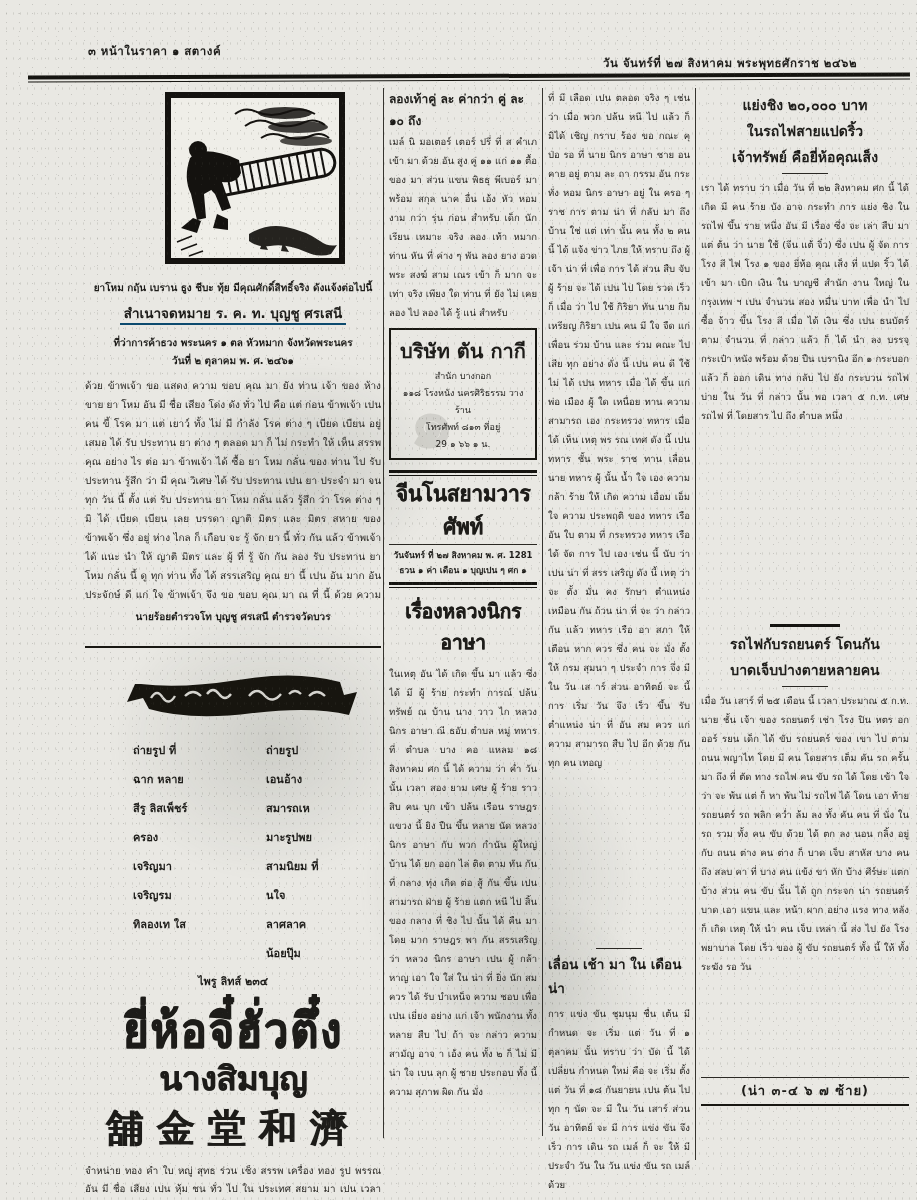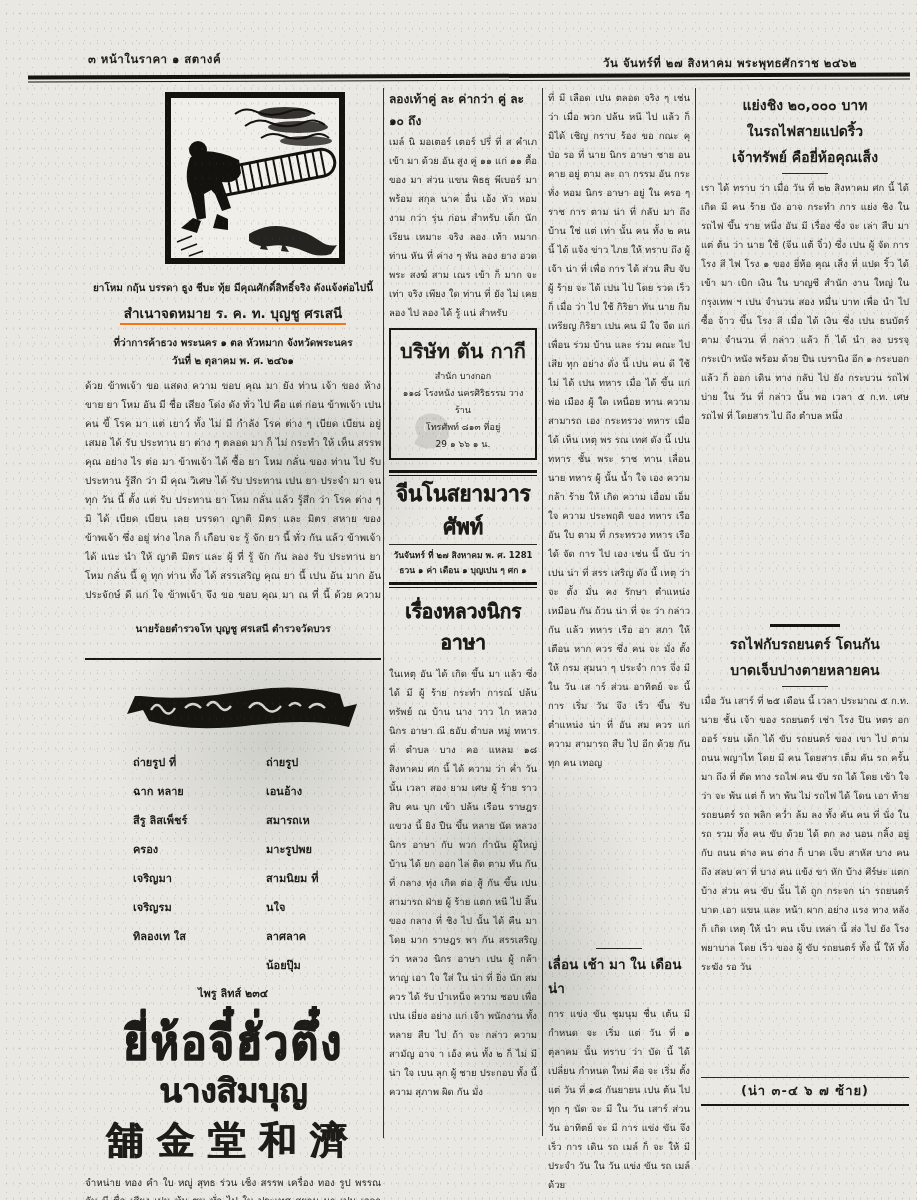--- a/index.html
+++ b/index.html
@@ -21,21 +21,21 @@
         border-top:4px solid #151410;border-bottom:1px solid #151410;transform:rotate(-.18deg)}
   .body-txt{font-size:9.5px;line-height:19px;text-align:justify;overflow:hidden;color:#211f1b}
   .body-txt.big{font-size:10px;line-height:19px}
   .center{text-align:center}
   .bold{font-weight:bold}
   .rule2{border-top:2px solid #181712}
   .rule1{border-top:1px solid #2a2823}
   .dbl{border-top:3px solid #151410;border-bottom:1px solid #151410;height:6px}
   .caption{font-size:10px;font-weight:bold;line-height:16px;text-align:center}
   .letter-title{font-size:13.5px;font-weight:bold;text-align:center;line-height:22px}
-  .letter-title span{border-bottom:2px solid #f97316;padding:0 4px 2px}
+  .letter-title span{border-bottom:2px solid #0c4a6e;padding:0 4px 2px}
   .letter-sub{font-size:10px;font-weight:bold;text-align:center;line-height:18px}
   .sig{font-size:10px;font-weight:bold;text-align:center}
   .verse{display:flex;font-size:11px;font-weight:bold;line-height:29px}
   .verse div{width:50%}
   .verse .r{padding-left:14px}
   .brand1{font-size:43px;font-weight:900;text-align:center;letter-spacing:2px;
           transform:scaleY(1.12);line-height:52px;text-shadow:1px 0 #1d1c19,0 1px #1d1c19}
   .brand2{font-size:33px;font-weight:900;text-align:center;line-height:46px;
           text-shadow:1px 0 #1d1c19}
   .brand3{font-family:"DejaVu Serif",serif;font-size:38px;font-weight:bold;text-align:center;
@@ -59,21 +59,21 @@
 </head>
 <body>
 
 <div class="page">
 
   <div class="ghost" style="left:110px;top:600px;width:320px;height:280px"></div>
   <div class="ghost" style="left:360px;top:720px;width:280px;height:320px"></div>
   <div class="ghost" style="left:180px;top:360px;width:260px;height:220px"></div>
   <div class="ghost" style="left:430px;top:900px;width:220px;height:220px"></div>
 
-  <div class="abs hdr" style="left:88px;top:50px">๓ หน้าในราคา ๑ สตางค์</div>
+  <div class="abs hdr" style="left:88px;top:42px">๓ หน้าในราคา ๑ สตางค์</div>
   <div class="abs hdr" style="right:60px;top:54px">วัน จันทร์ที่ ๒๗ สิงหาคม   พระพุทธศักราช ๒๔๖๒</div>
   <div class="hrule-top"></div>
 
   <div class="vrule" style="left:383px;top:88px;height:1050px"></div>
   <div class="vrule" style="left:542px;top:88px;height:1048px"></div>
   <div class="vrule" style="left:695px;top:88px;height:1072px"></div>
 
   <div class="abs" style="left:85px;top:92px;width:296px">
 
     <div style="margin-left:80px">
@@ -120,30 +120,30 @@
             <path d="M118 150 l-2 9 8 1 z"></path>
         </g>
         <g stroke="#14120f" stroke-width="1.5">
           <path d="M12 150 l15 -6"></path>
             <path d="M16 158 l16 -6"></path>
             <path d="M24 164 l14 -5"></path>
         </g>
       </svg>
     </div>
 
-    <div class="caption" style="margin-top:12px">ยาโหม กฤัน บรรดา ธูง ชีบะ ทุ้ย  มีคุณศักดิ์สิทธิ์จริง ดังแจ้งต่อไปนี้</div>
+    <div class="caption" style="margin-top:12px">ยาโหม กฤัน เบราน ธูง ชีบะ ทุ้ย  มีคุณศักดิ์สิทธิ์จริง ดังแจ้งต่อไปนี้</div>
 
     <div class="letter-title" style="margin-top:6px">
       <span>สำเนาจดหมาย ร. ค. ท. บุญชู ศรเสนี</span>
     </div>
     <div class="letter-sub" style="margin-top:10px">ที่ว่าการค้าธวง พระนคร ๑ ตล หัวหมาก   จังหวัดพระนคร</div>
     <div class="letter-sub">วันที่ ๒ ตุลาคม พ. ศ. ๒๔๖๑</div>
 
     <div class="body-txt big" style="height:229px;margin-top:6px">ด้วย ข้าพเจ้า ขอ แสดง ความ ขอบ คุณ มา ยัง ท่าน เจ้า ของ ห้าง ขาย ยา โหม อัน มี ชื่อ เสียง โด่ง ดัง ทั่ว ไป คือ แต่ ก่อน ข้าพเจ้า เปน คน ขี้ โรค มา แต่ เยาว์ ทั้ง ไม่ มี กำลัง โรค ต่าง ๆ เบียด เบียน อยู่ เสมอ ได้ รับ ประทาน ยา ต่าง ๆ ตลอด มา ก็ ไม่ กระทำ ให้ เห็น สรรพ คุณ อย่าง ไร ต่อ มา ข้าพเจ้า ได้ ซื้อ ยา โหม กลั่น ของ ท่าน ไป รับ ประทาน รู้สึก ว่า มี คุณ วิเศษ ได้ รับ ประทาน เปน ยา ประจำ มา จน ทุก วัน นี้ ตั้ง แต่ รับ ประทาน ยา โหม กลั่น แล้ว รู้สึก ว่า โรค ต่าง ๆ มิ ได้ เบียด เบียน เลย บรรดา ญาติ มิตร และ มิตร สหาย ของ ข้าพเจ้า ซึ่ง อยู่ ห่าง ไกล ก็ เกือบ จะ รู้ จัก ยา นี้ ทั่ว กัน แล้ว ข้าพเจ้า ได้ แนะ นำ ให้ ญาติ มิตร และ ผู้ ที่ รู้ จัก กัน ลอง รับ ประทาน ยา โหม กลั่น นี้ ดู ทุก ท่าน ทั้ง ได้ สรรเสริญ คุณ ยา นี้ เปน อัน มาก อัน ประจักษ์ ดี แก่ ใจ ข้าพเจ้า จึง ขอ ขอบ คุณ มา ณ ที่ นี้ ด้วย ความ นับถือ อย่าง ยิ่ง</div>
-    <div class="sig" style="margin-top:16px">นายร้อยตำรวจโท บุญชู ศรเสนี ตำรวจวัดบวร</div>
+    <div class="sig" style="margin-top:4px">นายร้อยตำรวจโท บุญชู ศรเสนี ตำรวจวัดบวร</div>
 
     <div class="rule2" style="margin-top:22px"></div>
 
     <div style="margin:22px 0 0 42px">
       <svg width="230" height="48" viewBox="0 0 230 48">
         <path d="M8 14 l-8 18 16 -4 6 11 q42 12 104 4 q60 -7 96 2 l8 -23 -13 3 -4 -13 q-44 -12 -102 -2 q-58 9 -97 4 z" fill="#17150f"></path>
         <g stroke="#e9e8e3" stroke-width="2.4" fill="none" opacity=".9">
           <path d="M24 28 q6 -10 12 0 q6 8 12 -2"></path>
           <path d="M58 26 q8 -8 16 0 M80 24 q6 -8 12 0 q6 8 12 0"></path>
           <path d="M122 26 q8 -10 16 0 q8 8 16 -2 M162 24 q6 -6 12 0 M182 26 q8 -8 16 0"></path>

